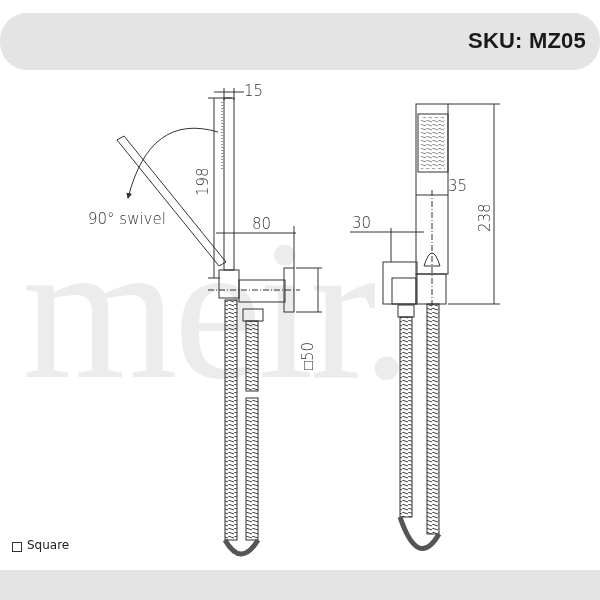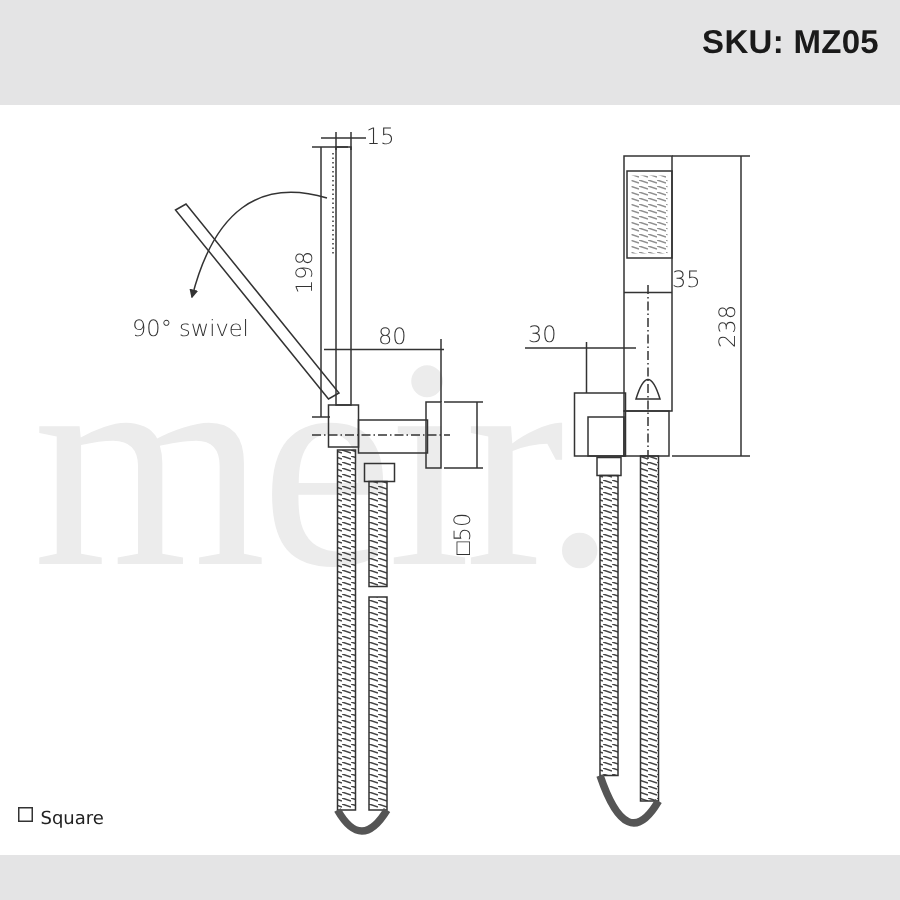--- a/index.html
+++ b/index.html
@@ -1,22 +1,22 @@
 <!DOCTYPE html>
 <html><head>
 <meta charset="utf-8">
 <style>
   html, body { margin:0; padding:0; }
   body { width:600px; height:600px; position:relative; background:#ffffff; overflow:hidden; font-family:"Liberation Sans", sans-serif; }
-  .header { position:absolute; left:0; top:0; width:600px; height:70px; background:#e4e4e5; }
+  .header { position:absolute; left:0; top:13px; width:600px; height:57px; background:#e4e4e5;border-radius:27px; }
   .sku { position:absolute; right:14px; top:15px; font-family:"Liberation Sans", sans-serif; font-weight:bold; font-size:22px; color:#1a1a1a; letter-spacing:0.2px; }
   .footer { position:absolute; left:0; top:570px; width:600px; height:30px; background:#e4e4e5; }
   .watermark { position:absolute; left:22px; top:210px; font-family:"Liberation Serif", serif; font-size:200px; color:#ececec; letter-spacing:-4px; line-height:1; user-select:none; }
   svg.drawing { position:absolute; left:0; top:0; }
-  .legend { position:absolute; left:12px; top:538px; display:flex; align-items:flex-start; gap:5px; font-family:"DejaVu Sans", sans-serif; font-size:12px; color:#222; }
+  .legend { position:absolute; left:12px; top:538px; display:flex; align-items:flex-end; gap:5px; font-family:"DejaVu Sans", sans-serif; font-size:12px; color:#222; }
   .legend .box { width:10px; height:10px; border:1.2px solid #333; box-sizing:border-box; }
   .dim { font-family:"DejaVu Sans", sans-serif; font-size:15px; fill:#333; font-weight:300; }
 </style>
 </head>
 <body>
 
 <div class="header">
   <div class="sku">SKU: MZ05</div>
 </div>
 

